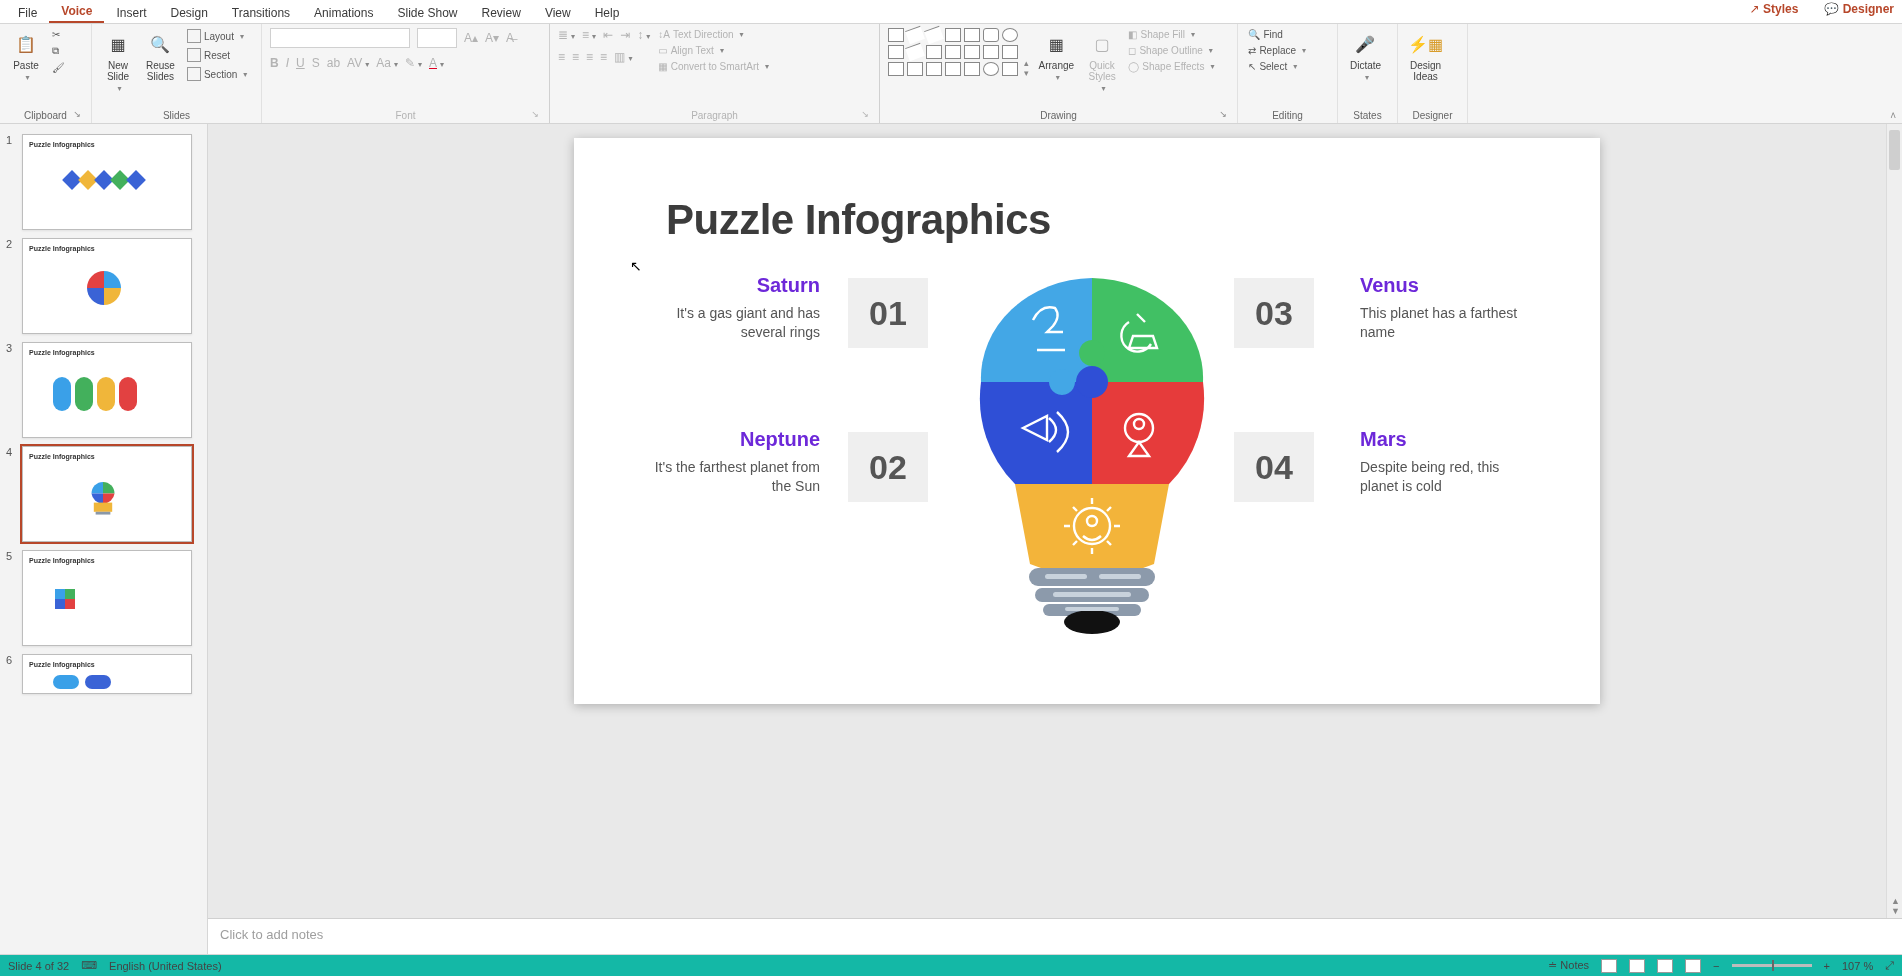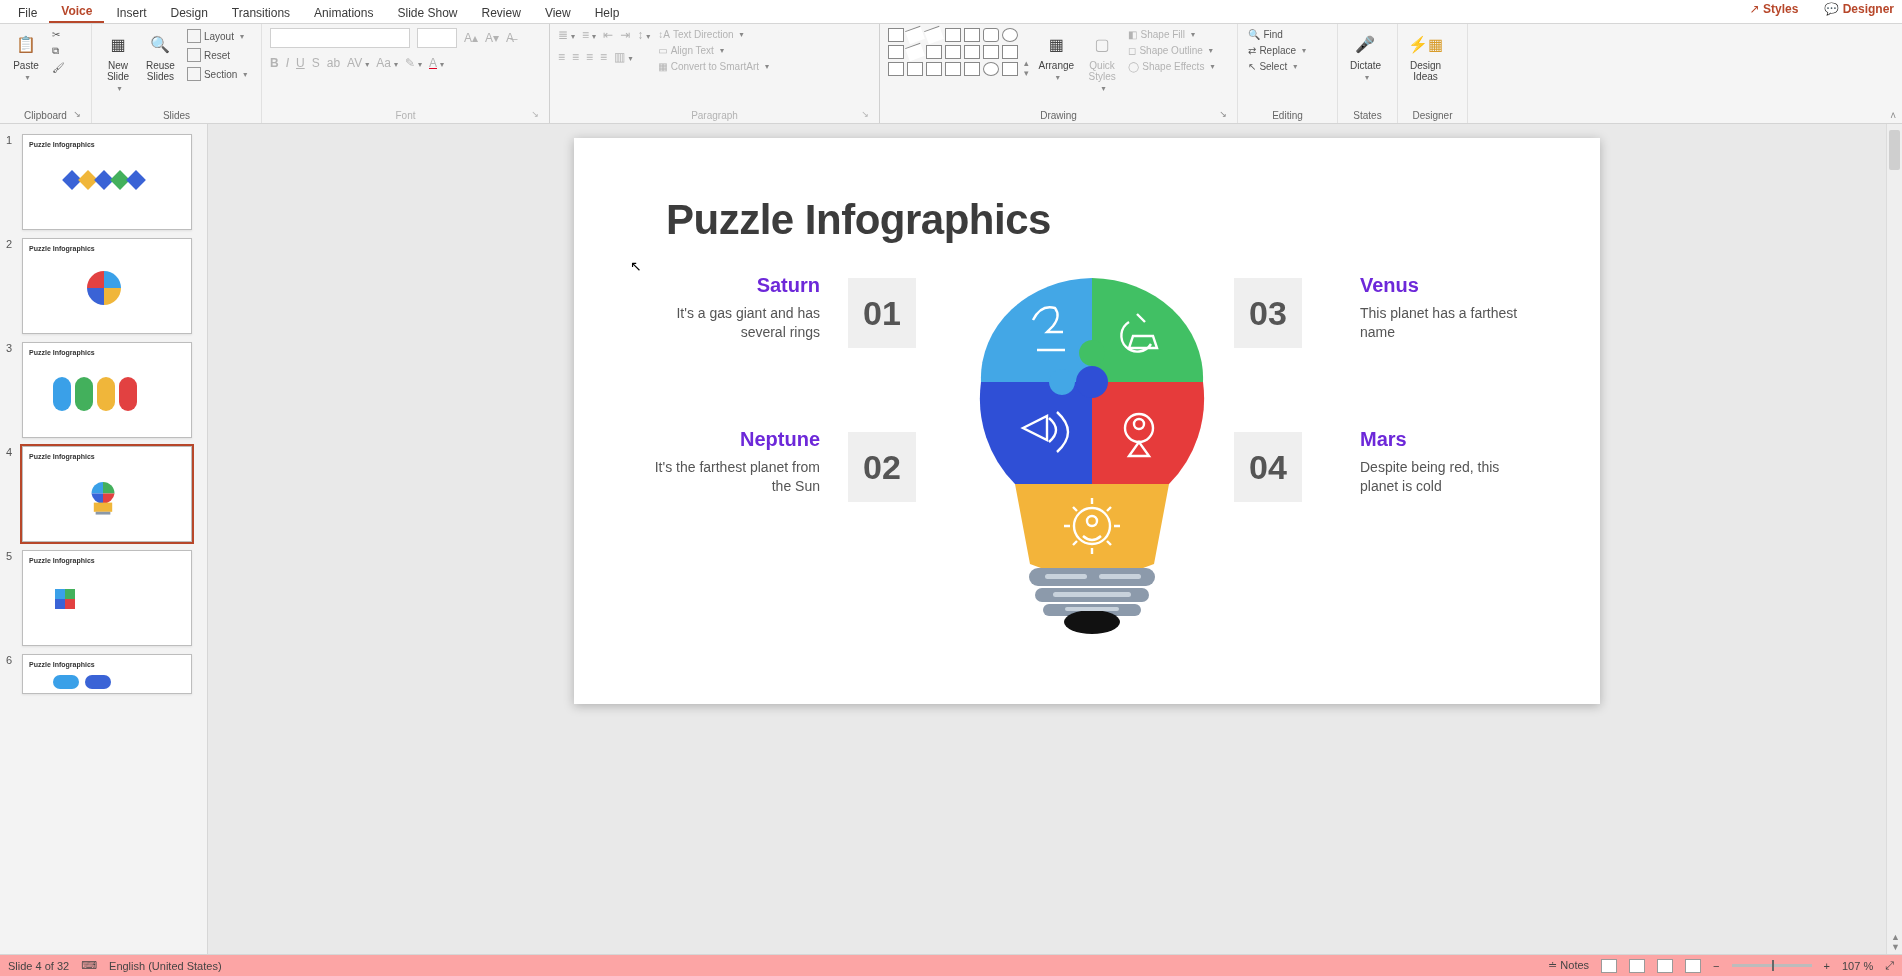--- a/index.html
+++ b/index.html
@@ -54,34 +54,34 @@
 
 .canvas-wrap { flex: 1; background: #e9e9e9; position: relative; overflow: hidden; }
 .vscroll { position: absolute; right: 0; top: 0; bottom: 0; width: 16px; background: #efefef; border-left: 1px solid #dcdcdc; }
 .vscroll .thumb-bar { position: absolute; left: 2px; right: 2px; top: 6px; height: 40px; background: #cfcfcf; border-radius: 2px; }
 .slide { position: absolute; left: 366px; top: 14px; width: 1026px; height: 566px; background: #fff; box-shadow: 0 2px 10px rgba(0,0,0,.25); }
 
 
 .slide-title { position: absolute; left: 92px; top: 58px; font-size: 42px; font-weight: 800; color: #3c3c3c; font-family: "Segoe UI Semibold", Arial; letter-spacing: -0.5px; }
 .cursor { position: absolute; left: 56px; top: 120px; font-size: 14px; }
 
-.numbox { position: absolute; width: 68px; height: 70px; background: #efefef; border-radius: 0; display: flex; align-items: center; justify-content: center; font-size: 34px; font-weight: 800; color: #555; font-family: "Arial Black", Arial; }
+.numbox { position: absolute; width: 80px; height: 70px; background: #efefef; border-radius: 0; display: flex; align-items: center; justify-content: center; font-size: 34px; font-weight: 800; color: #555; font-family: "Arial Black", Arial; }
 .item-title { position: absolute; font-size: 20px; font-weight: 800; color: #6d28d9; }
 .item-desc { position: absolute; font-size: 14px; color: #555; line-height: 19px; width: 180px; }
 .left .item-title, .left .item-desc { text-align: right; right: 0; }
 .right .item-title, .right .item-desc { text-align: left; left: 0; }
 
 .bulb { position: absolute; left: 405px; top: 140px; width: 226px; height: 370px; }
 .bulb svg { width: 100%; height: 100%; }
 
 
 .notes { height: 36px; border-top: 1px solid #d0d0d0; background: #fff; padding: 8px 12px; font-size: 13px; color: #9e9e9e; }
 
 
-.status { position: absolute; left: 0; right: 0; bottom: 0; height: 22px; background: #fca5a5; border-top: 1px solid #d6d6d6; display: flex; align-items: center; font-size: 11px; color: #444; padding: 0 8px; justify-content: space-between; }
+.status { position: absolute; left: 0; right: 0; bottom: 0; height: 22px; background: #14b8a6; border-top: 1px solid #d6d6d6; display: flex; align-items: center; font-size: 11px; color: #444; padding: 0 8px; justify-content: space-between; }
 .status-left, .status-right { display: flex; align-items: center; gap: 12px; }
 .status-right .vbtn { width: 16px; height: 14px; border: 1px solid #9a9a9a; background: #fff; cursor: pointer; }
 .zoom-track { width: 80px; height: 3px; background: #bcbcbc; position: relative; }
 .zoom-track::after { content: ""; position: absolute; left: 50%; top: -4px; width: 2px; height: 11px; background: #666; }
 </style>
 </head>
 <body>
 
 <div class="tabs">
   <div class="tab">File</div>
@@ -455,20 +455,21 @@
               <path d="M113 226 v-6 M113 270 v6 M91 248 h-6 M135 248 h6 M98 233 l-4 -4 M128 233 l4 -4 M98 263 l-4 4 M128 263 l4 4"></path>
             </g>
           </svg>
         </div>
       </div>
       <div class="vscroll">
           <div class="thumb-bar"></div>
         </div>
       <div style="position:absolute;right:2px;bottom:2px;font-size:9px;color:#888;line-height:10px">▲<br>▼</div>
     </div>
+    <div class="notes">Click to add notes</div>
   </div>
 </div>
 
 <div class="status">
   <div class="status-left">
     <span>Slide 4 of 32</span>
     <span>⌨</span>
     <span>English (United States)</span>
   </div>
   <div class="status-right">

